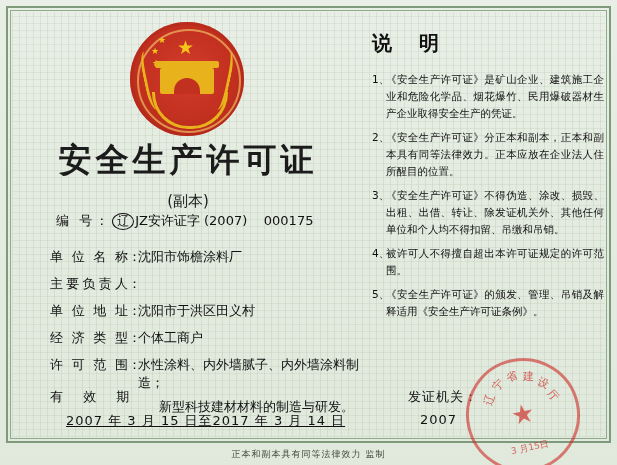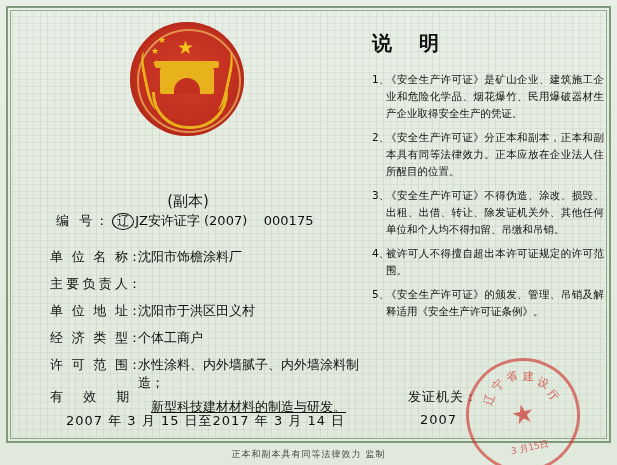--- a/index.html
+++ b/index.html
@@ -118,28 +118,28 @@
   }
   .frow{display:flex;align-items:flex-start;margin-bottom:9px;}
   .flabel{
     width:78px;flex:0 0 78px;
     display:flex;justify-content:space-between;
     letter-spacing:0;
   }
   .flabel span{display:inline-block;}
   .fcolon{width:10px;flex:0 0 10px;text-align:center;}
   .fval{flex:1;}
-  .fval .l2{display:block;margin-top:6px;padding-left:13px;text-decoration:underline;}
+  .fval .l2{display:block;margin-top:6px;padding-left:21px;}
 
   
   .valid-label{
     position:absolute;left:36px;top:372px;font-size:13px;letter-spacing:8px;color:#111;
   }
   .valid-val{
-    position:absolute;left:52px;top:396px;font-size:13px;color:#111;letter-spacing:1px;
+    position:absolute;left:52px;top:396px;font-size:13px;color:#111;letter-spacing:1px;text-decoration:underline;
   }
 
   
   .rtitle{
     text-align:left;font-size:20px;font-weight:bold;letter-spacing:10px;color:#111;
     margin:0 0 14px 0;
   }
   ol.notes{
     margin:0;padding:0;list-style:none;
     font-size:10.5px;line-height:17px;color:#111;
@@ -208,20 +208,21 @@
       <div class="star big">★</div>
       <div class="star s1">★</div>
       <div class="star s2">★</div>
       <div class="star s3">★</div>
       <div class="star s4">★</div>
       <div class="gate"></div>
       <div class="gatearch"></div>
       <div class="cogs"></div>
     </div>
 
+    <div class="title">安全生产许可证</div>
     <div class="subtitle">(副本)</div>
 
     <div class="numline">
       <span class="lbl">编 号：</span><span class="oval">辽</span><span>JZ安许证字</span>
       <span>(2007)</span>
       &nbsp;&nbsp;&nbsp;<span>000175</span>
     </div>
 
     <div class="fields">
 

